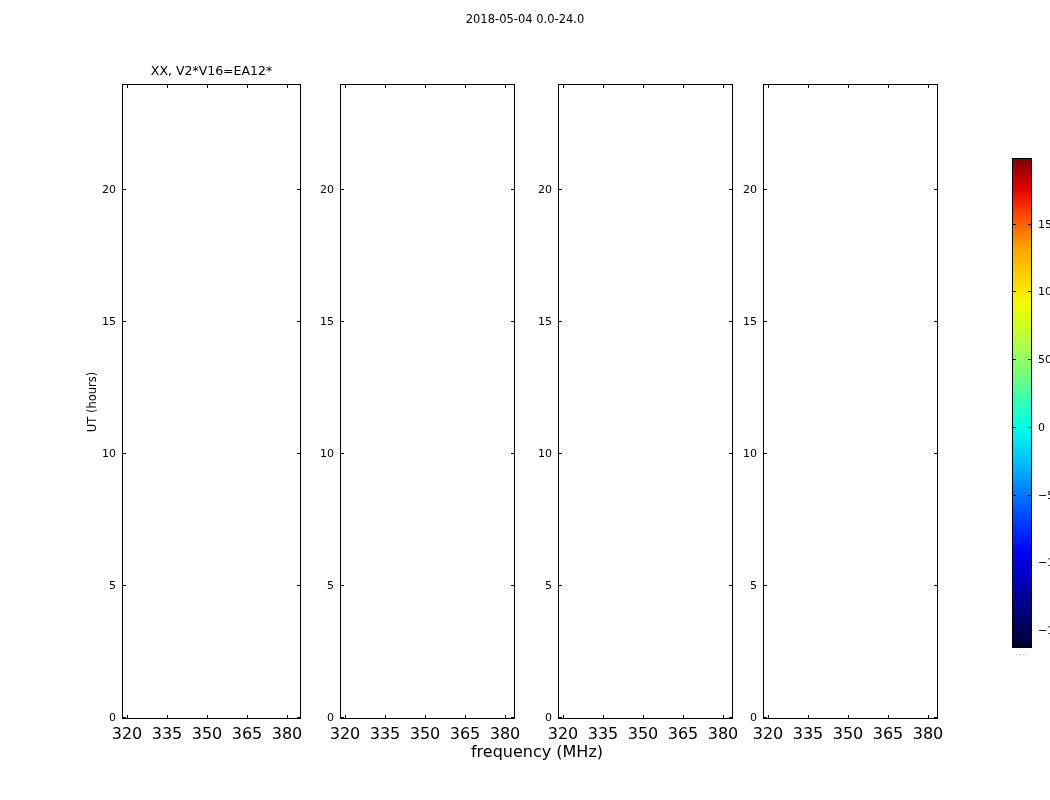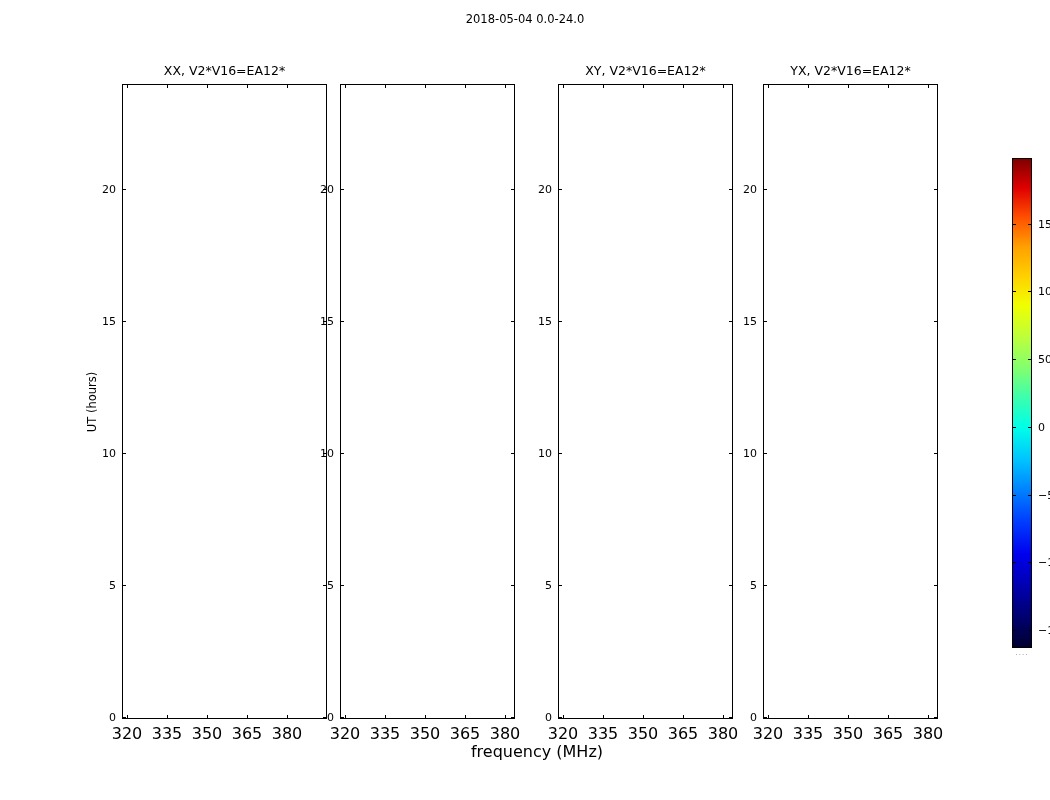--- a/index.html
+++ b/index.html
@@ -28,21 +28,21 @@
     width: 1050px;
     text-align: center;
     font-size: 11.5px;
     color: #000;
   }
   
   .panel {
     position: absolute;
     top: 84px;
     height: 635px;
-    width: 205px;
+    width: 179px;
   }
   .panel-title {
     position: absolute;
     bottom: 100%;
     left: 0;
     width: 100%;
     text-align: center;
     font-size: 12.5px;
     padding-bottom: 6px;
     white-space: nowrap;
@@ -272,21 +272,20 @@
     <div class="tick-y-right" style="top:237px;"></div>
     <div class="tick-y-right" style="top:105px;"></div>
     <div class="yticklabel" style="top:633px;">0</div>
     <div class="yticklabel" style="top:501px;">5</div>
     <div class="yticklabel" style="top:369px;">10</div>
     <div class="yticklabel" style="top:237px;">15</div>
     <div class="yticklabel" style="top:105px;">20</div>
   </div>
 
   <div class="panel" id="p3">
-    <div class="panel-title">XY, V2*V16=EA12*</div>
     <div class="axes-frame"></div>
 
     <div class="tick-x" style="left:5px;"></div>
     <div class="tick-x" style="left:45px;"></div>
     <div class="tick-x" style="left:85px;"></div>
     <div class="tick-x" style="left:125px;"></div>
     <div class="tick-x" style="left:165px;"></div>
     <div class="tick-x-top" style="left:5px;"></div>
     <div class="tick-x-top" style="left:45px;"></div>
     <div class="tick-x-top" style="left:85px;"></div>
@@ -309,21 +308,20 @@
     <div class="tick-y-right" style="top:237px;"></div>
     <div class="tick-y-right" style="top:105px;"></div>
     <div class="yticklabel" style="top:633px;">0</div>
     <div class="yticklabel" style="top:501px;">5</div>
     <div class="yticklabel" style="top:369px;">10</div>
     <div class="yticklabel" style="top:237px;">15</div>
     <div class="yticklabel" style="top:105px;">20</div>
   </div>
 
   <div class="panel" id="p4">
-    <div class="panel-title">YX, V2*V16=EA12*</div>
     <div class="axes-frame"></div>
 
     <div class="tick-x" style="left:5px;"></div>
     <div class="tick-x" style="left:45px;"></div>
     <div class="tick-x" style="left:85px;"></div>
     <div class="tick-x" style="left:125px;"></div>
     <div class="tick-x" style="left:165px;"></div>
     <div class="tick-x-top" style="left:5px;"></div>
     <div class="tick-x-top" style="left:45px;"></div>
     <div class="tick-x-top" style="left:85px;"></div>

